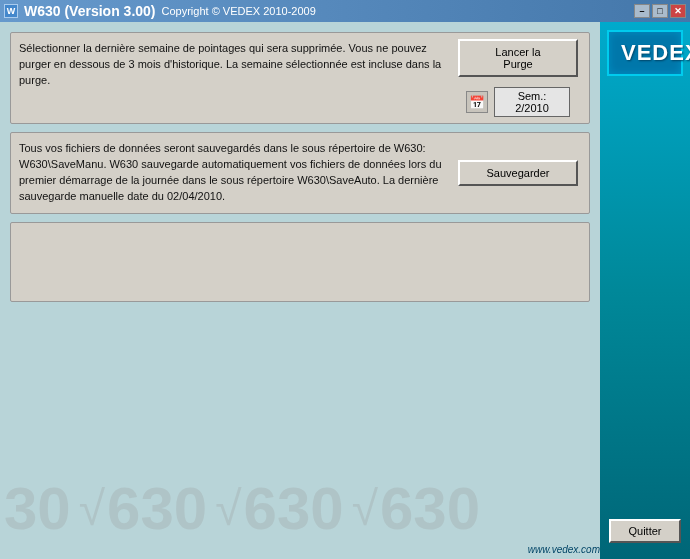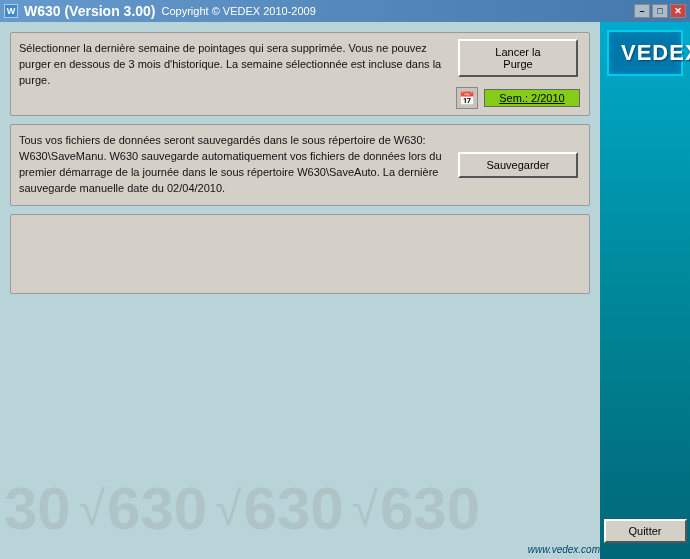--- a/index.html
+++ b/index.html
@@ -151,28 +151,27 @@
       background: #c8c4bc;
       border: 1px solid #888;
       display: flex;
       align-items: center;
       justify-content: center;
       cursor: pointer;
       font-size: 13px;
     }
 
     .sem-field {
-      background: #84cc16;
+      background: #e5e5e5;
       border: 1px solid #666;
       padding: 2px 8px;
       font-size: 11px;
-      width: 96px;
+      width: 76px;
       text-align: center;
       color: #000;
-      text-decoration: underline;
     }
 
     
     .sidebar {
       width: 90px;
       background: linear-gradient(to bottom, #00aacc, #008899, #006677);
       display: flex;
       flex-direction: column;
       align-items: center;
       padding: 8px 6px;
@@ -200,21 +199,21 @@
     .quit-button {
       background: #d4d0c8;
       border: 2px solid #888;
       border-top-color: #fff;
       border-left-color: #fff;
       border-right-color: #555;
       border-bottom-color: #555;
       padding: 4px 10px;
       font-size: 11px;
       cursor: pointer;
-      width: 83px;
+      width: 72px;
       text-align: center;
       color: #000;
       font-family: Tahoma, Arial, sans-serif;
       margin-bottom: 8px;
     }
 
     
     .bottom-bar {
       position: absolute;
       bottom: 4px;

